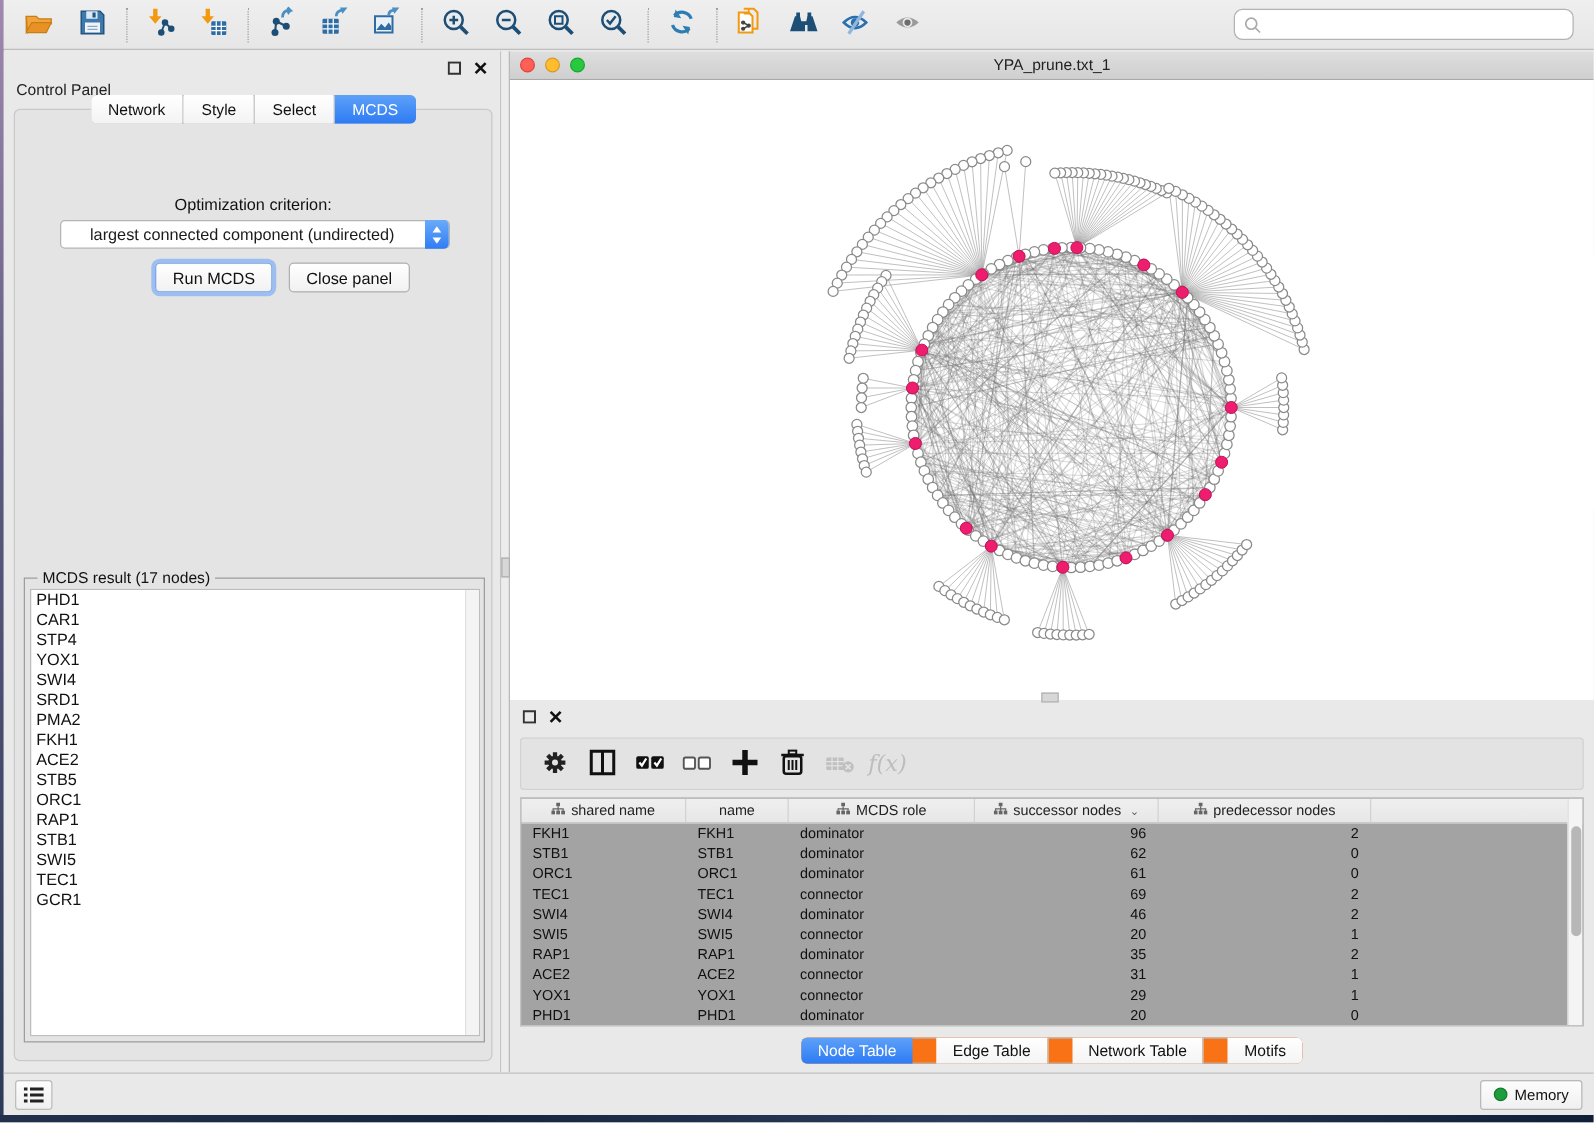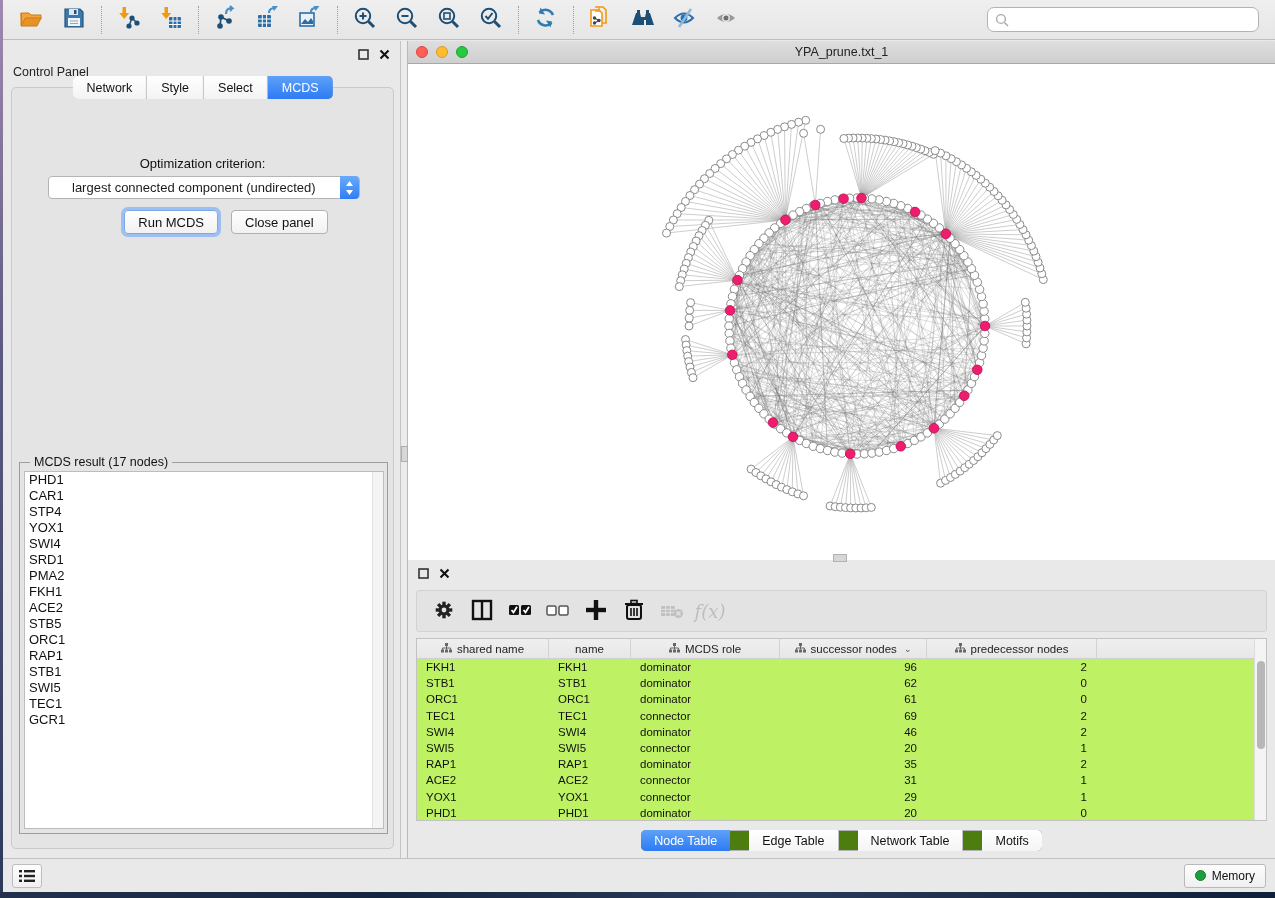--- a/index.html
+++ b/index.html
@@ -63,34 +63,34 @@
   .net-title { position:absolute; left:0; right:0; text-align:center; font-size:12.5px; color:#222; }
   .net-canvas { position:relative; width:867px; height:495px; background:#fff; }
 
   
   .table-panel { position:absolute; left:408px; top:560px; width:867px; height:298px; background:#e9e9e9; }
   .tp-toolbar { position:absolute; left:8px; top:30px; width:851px; height:42px; background:#e3e3e3; border:1px solid #d2d2d2; border-radius:3px; display:flex; align-items:center; padding:0 10px; gap:4px; }
   .tp-btn { width:34px; height:34px; display:flex; align-items:center; justify-content:center; }
   .tp-btn.disabled { opacity:.8; }
   .fx { font-family:"DejaVu Serif", serif; font-style:italic; font-size:18px; color:#b4b4b4; }
 
-  .ntable { position:absolute; left:8px; top:78px; width:851px; height:183px; background:#bef264; border:1px solid #c2c2c2; overflow:hidden; }
+  .ntable { position:absolute; left:8px; top:78px; width:851px; height:183px; background:#a3a3a3; border:1px solid #c2c2c2; overflow:hidden; }
   .ntable-header { display:flex; height:20px; background:linear-gradient(#efefef,#e7e7e7); border-bottom:1px solid #cfcfcf; }
   .th { display:flex; align-items:center; justify-content:center; gap:5px; border-right:1px solid #d2d2d2; font-size:11.5px; color:#222; position:relative; }
   .th .sort { font-size:9px; color:#555; margin-left:2px; }
   .ntable-body { position:relative; }
   .tr { display:flex; height:16.2px; align-items:center; }
   .td { font-size:11.5px; color:#111; white-space:nowrap; overflow:hidden; }
   .td.left { padding-left:9px; text-align:left; }
   .td.right { padding-right:10px; text-align:right; justify-content:flex-end; }
   .table-vscroll { position:absolute; right:0; top:0; width:12px; height:100%; background:#f4f4f4; border-left:1px solid #ddd; }
   .table-vscroll .thumb { position:absolute; left:2px; top:22px; width:8px; height:88px; background:#b7b7b7; border-radius:4px; }
 
   .bottom-tabs { position:absolute; left:0; right:0; top:270px; display:flex; justify-content:center; }
-  .btab-group { display:flex; height:21px; border-radius:5px; box-shadow:0 0 0 1px #b3b3b3 inset; background:#4d7c0f; overflow:hidden;gap:19px; }
+  .btab-group { display:flex; height:21px; border-radius:5px; box-shadow:0 0 0 1px #b3b3b3 inset; background:#f97316; overflow:hidden;gap:19px; }
   .btab { padding:0 13px; display:flex; align-items:center; font-size:12.5px; color:#111; background:linear-gradient(#fff,#f4f4f4); border-right:1px solid #c2c2c2; }
   .btab:last-child { border-right:none; }
   .btab.active { background:linear-gradient(#5ea1f8,#2d7bf4); color:#fff; border-right:none; }
 
   
   .statusbar { position:absolute; left:3px; top:858px; width:1272px; height:34px; background:#e9e9e9; border-top:1px solid #c0c0c0; display:flex; align-items:center; padding:0 9px; }
   .status-left-btn { width:30px; height:24px; background:linear-gradient(#fdfdfd,#f0f0f0); border:1px solid #bdbdbd; border-radius:3px; display:flex; align-items:center; justify-content:center; }
   .memory-btn { margin-left:auto; height:24px; background:linear-gradient(#fdfdfd,#f0f0f0); border:1px solid #b9b9b9; border-radius:3px; display:flex; align-items:center; gap:6px; padding:0 10px; font-size:12px; color:#111; }
   .memdot { width:11px; height:11px; border-radius:50%; background:#1f9e3e; border:1px solid #157a2c; }
 </style>

